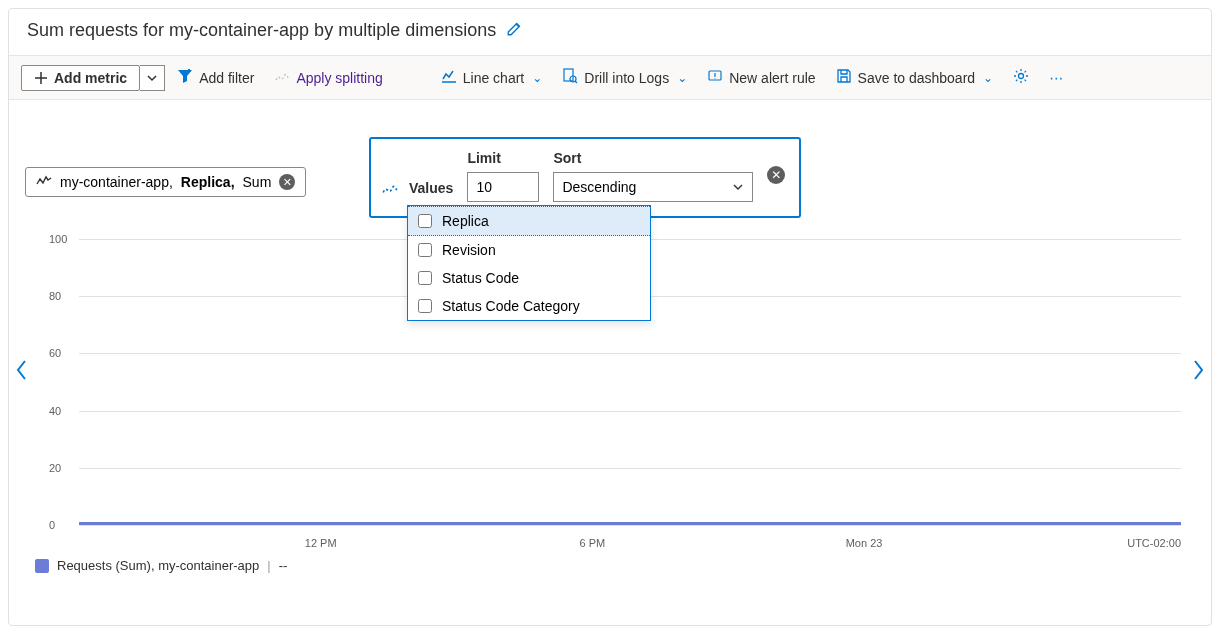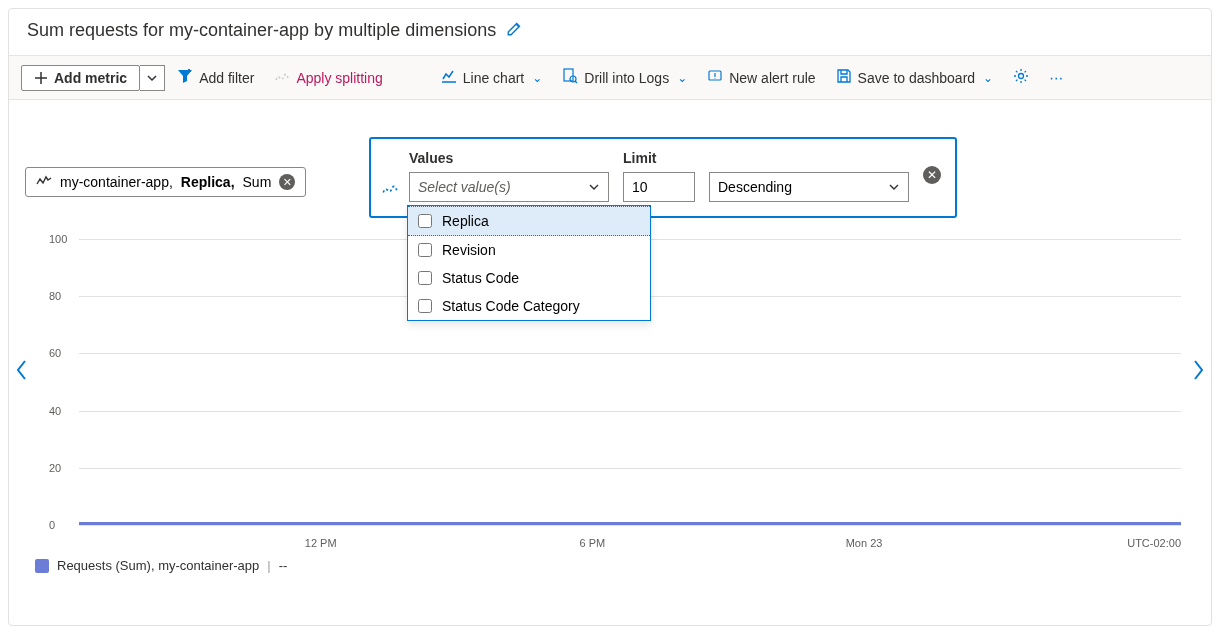--- a/index.html
+++ b/index.html
@@ -5,21 +5,21 @@
 * { box-sizing: border-box; margin: 0; padding: 0; font-family: "Segoe UI", -apple-system, sans-serif; }
 body { background: #fff; padding: 8px; }
 .card { border: 1px solid #e1e1e1; border-radius: 4px; width: 1204px; height: 618px; position: relative; background: #fff; overflow: hidden; }
 .title-row { padding: 10px 18px 14px 18px; display: flex; align-items: center; gap: 10px; }
 .title { font-size: 18px; font-weight: 400; color: #323130; }
 .edit-icon { color: #0078d4; cursor: pointer; }
 .toolbar { border-top: 1px solid #e5e5e5; border-bottom: 1px solid #e5e5e5; background: #faf9f8; padding: 8px 12px; display: flex; align-items: center; gap: 4px; }
 .tb-btn { display: inline-flex; align-items: center; gap: 6px; padding: 4px 8px; border: none; background: transparent; font-size: 14px; cursor: pointer; color: #323130; border-radius: 2px; }
 .tb-btn.primary { border: 1px solid #8a8886; background: #fff; font-weight: 600; padding: 0 12px; }
 .tb-btn .blue { color: #0078d4; }
-.tb-btn.disabled { color: #be185d; cursor: default; }
+.tb-btn.disabled { color: #4c1d95; cursor: default; }
 .chev-split { border: 1px solid #8a8886; border-left: none; background: #fff; padding: 6px 6px; cursor: pointer; display:inline-flex; align-items:center;}
 .add-metric-group { display: inline-flex; }
 .spacer { flex: 0 0 34px; }
 .metric-pill { display: inline-flex; align-items: center; gap: 8px; border: 1px solid #8a8886; border-radius: 3px; padding: 6px 10px; font-size: 14px; position: absolute; left: 16px; top: 158px; background:#fff;}
 .metric-pill .x { background: #605e5c; color: #fff; border-radius: 50%; width: 16px; height: 16px; display: inline-flex; align-items: center; justify-content: center; font-size: 11px; cursor:pointer;}
 .splitting-panel { position: absolute; border: 2px solid #0078d4; border-radius: 3px; background: #fff; left: 360px; top: 128px; padding: 11px 14px 14px 38px; display: flex; gap: 14px; align-items: flex-end; z-index: 2; }
 .splitting-panel .panel-icon { position: absolute; left: 10px; top: 40px; color: #0078d4; }
 .sp-field label { font-size: 14px; font-weight: 700; color: #323130; display: block; margin-bottom: 6px; }
 .sp-field .ctrl { display: inline-flex; align-items: center; border: 1px solid #8a8886; height: 30px; padding: 0 8px; font-size: 14px; background:#fff;}
 .sp-field .ctrl.values { width: 200px; font-style: italic; color: #605e5c; justify-content: space-between; cursor:pointer;}
@@ -161,32 +161,27 @@
   </div>
 
   <div class="splitting-panel">
     <span class="panel-icon">
       <svg width="18" height="18" viewBox="0 0 16 16">
           <path fill="none" stroke="#0078d4" stroke-width="1.5" stroke-dasharray="2 2" d="M2 12c3-8 5 4 8-4 2-4 4 2 4 2"></path>
         </svg>
     </span>
     <div class="sp-field">
       <label>Values</label>
-      <div class="ctrl values">
-        <span>Select value(s)</span>
-        <svg width="12" height="12" viewBox="0 0 12 12">
-            <path fill="none" stroke="#323130" stroke-width="1.4" d="M2 4l4 4 4-4"></path>
-          </svg>
-      </div>
     </div>
     <div class="sp-field">
       <label>Limit</label>
       <input class="ctrl limit" value="10" style="">
     </div>
     <div class="sp-field">
+      <label>Sort</label>
       <div class="ctrl sort">
         <span>Descending</span>
         <svg width="12" height="12" viewBox="0 0 12 12">
             <path fill="none" stroke="#323130" stroke-width="1.4" d="M2 4l4 4 4-4"></path>
           </svg>
       </div>
     </div>
     <span class="panel-x">✕</span>
   </div>
 

